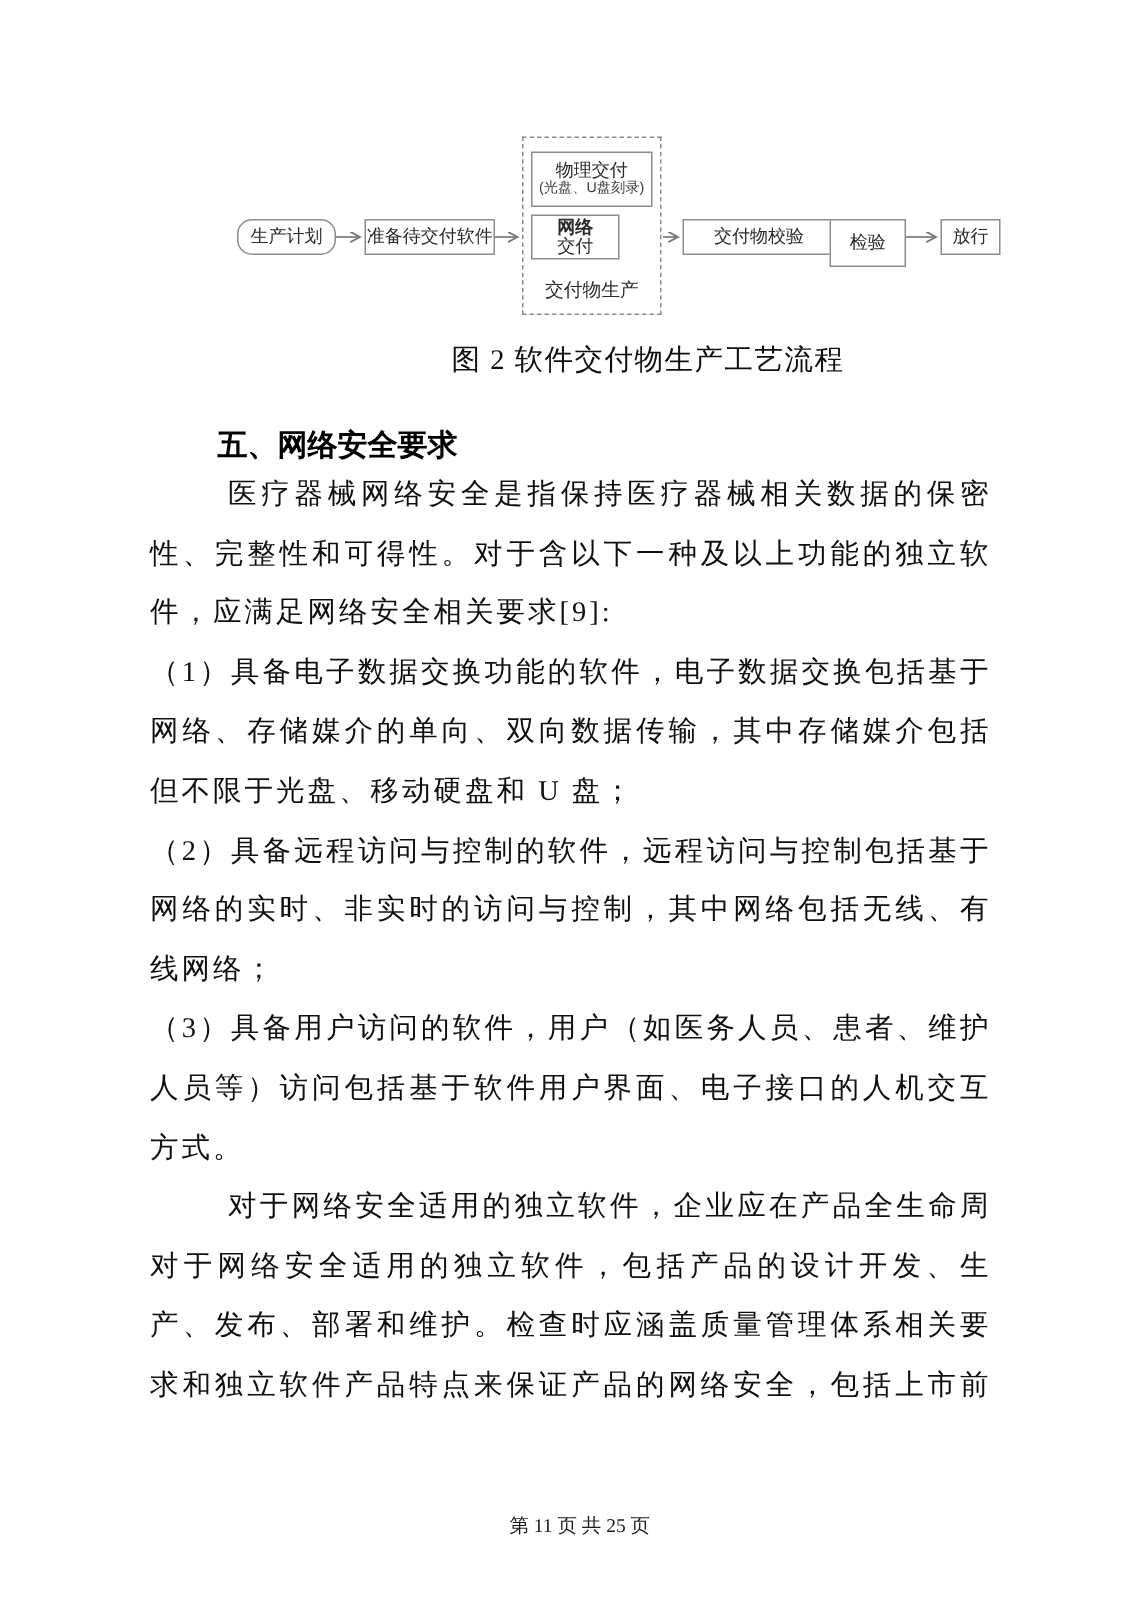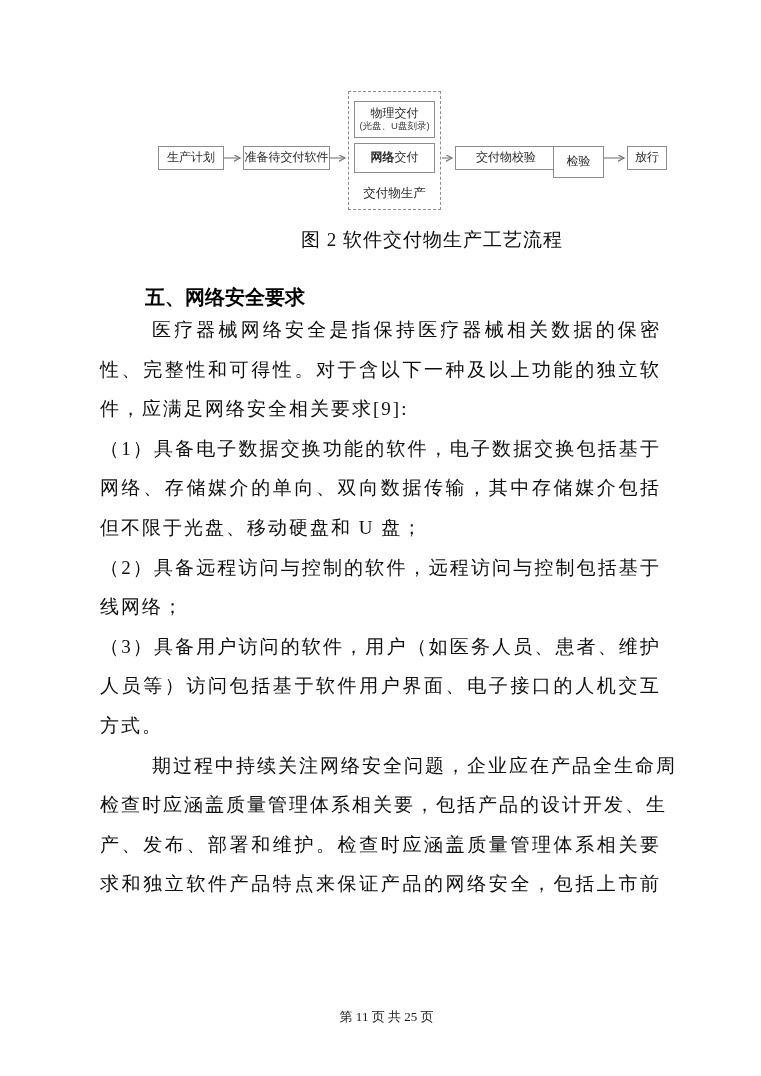--- a/index.html
+++ b/index.html
@@ -116,30 +116,30 @@
       </defs>
       <line x1="224" y1="70" x2="240" y2="70" stroke="#8c8c8c" stroke-width="1.3" marker-end="url(#arr)"></line>
       <line x1="330" y1="70" x2="345" y2="70" stroke="#8c8c8c" stroke-width="1.3" marker-end="url(#arr)"></line>
       <line x1="442" y1="70" x2="452" y2="70" stroke="#8c8c8c" stroke-width="1.3" marker-end="url(#arr)"></line>
       <line x1="536" y1="70" x2="550" y2="70" stroke="#8c8c8c" stroke-width="1.3" marker-end="url(#arr)"></line>
       <line x1="604" y1="70" x2="624" y2="70" stroke="#8c8c8c" stroke-width="1.3" marker-end="url(#arr)"></line>
     </svg>
 
     <div class="dashed-group" style="left:348px; top:3px; width:93px; height:119px;"></div>
 
-    <div class="fbox" style="left:158px; top:58px; width:66px; height:24px;">生产计划</div>
+    <div class="fbox" style="left:158px; top:58px; width:66px; height:24px;border-radius:10px;">生产计划</div>
 
     <div class="fbox" style="left:243px; top:58px; width:87px; height:24px;">准备待交付软件</div>
 
     <div class="fbox col" style="left:354px; top:13px; width:81px; height:37px;">
       <span>物理交付</span>
       <span class="sub">(光盘、U盘刻录)</span>
     </div>
 
-    <div class="fbox" style="left:354px; top:55px; width:81px; height:30px;">
+    <div class="fbox" style="left:354px; top:55px; width:59px; height:30px;flex-direction:column;">
       <span class="bold">网络</span>
         <span>交付</span>
     </div>
 
     <div class="group-label" style="left:348px; top:97px; width:93px;">交付物生产</div>
 
     <div class="fbox" style="left:455px; top:58px; width:102px; height:24px;">交付物校验</div>
 
     <div class="fbox" style="left:553px; top:58px; width:51px; height:32px;">检验</div>
 
@@ -150,25 +150,26 @@
 
   <div class="content">
     <div class="heading">五、网络安全要求</div>
     <div class="bodyline indent">医疗器械网络安全是指保持医疗器械相关数据的保密</div>
     <div class="bodyline">性、完整性和可得性。对于含以下一种及以上功能的独立软</div>
     <div class="bodyline end">件，应满足网络安全相关要求[9]:</div>
     <div class="bodyline">（1）具备电子数据交换功能的软件，电子数据交换包括基于</div>
     <div class="bodyline">网络、存储媒介的单向、双向数据传输，其中存储媒介包括</div>
     <div class="bodyline end">但不限于光盘、移动硬盘和 U 盘；</div>
     <div class="bodyline">（2）具备远程访问与控制的软件，远程访问与控制包括基于</div>
+    <div class="bodyline">网络的实时、非实时的访问与控制，其中网络包括无线、有</div>
     <div class="bodyline end">线网络；</div>
     <div class="bodyline">（3）具备用户访问的软件，用户（如医务人员、患者、维护</div>
     <div class="bodyline">人员等）访问包括基于软件用户界面、电子接口的人机交互</div>
     <div class="bodyline end">方式。</div>
-    <div class="bodyline indent">期过程中持续关注网络安全问题，企业应在产品全生命周</div>
-    <div class="bodyline">检查时应涵盖质量管理体系相关要，包括产品的设计开发、生</div>
+    <div class="bodyline indent">对于网络安全适用的独立软件，企业应在产品全生命周</div>
+    <div class="bodyline">对于网络安全适用的独立软件，包括产品的设计开发、生</div>
     <div class="bodyline">产、发布、部署和维护。检查时应涵盖质量管理体系相关要</div>
     <div class="bodyline">求和独立软件产品特点来保证产品的网络安全，包括上市前</div>
   </div>
 
   <div class="footer">第 11 页 共 25 页</div>
 
 </div>
 
 </body></html>

